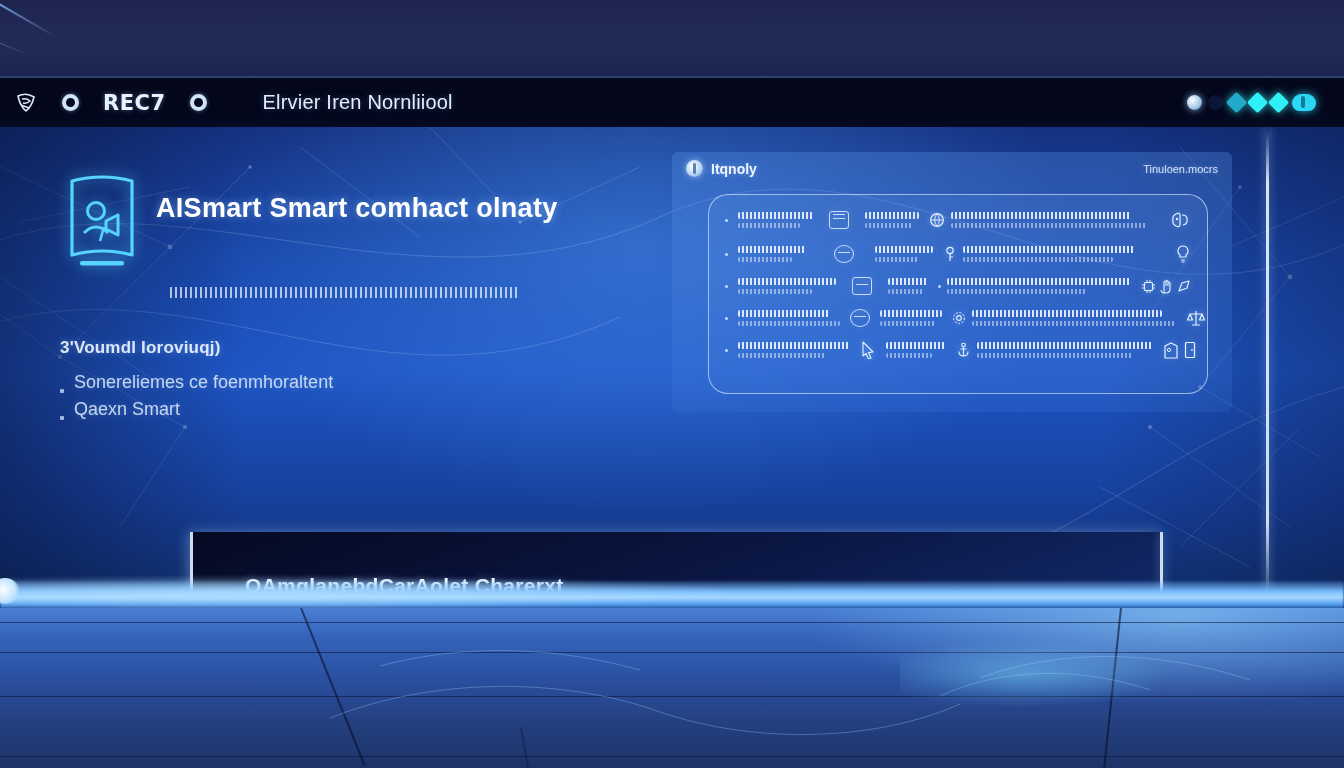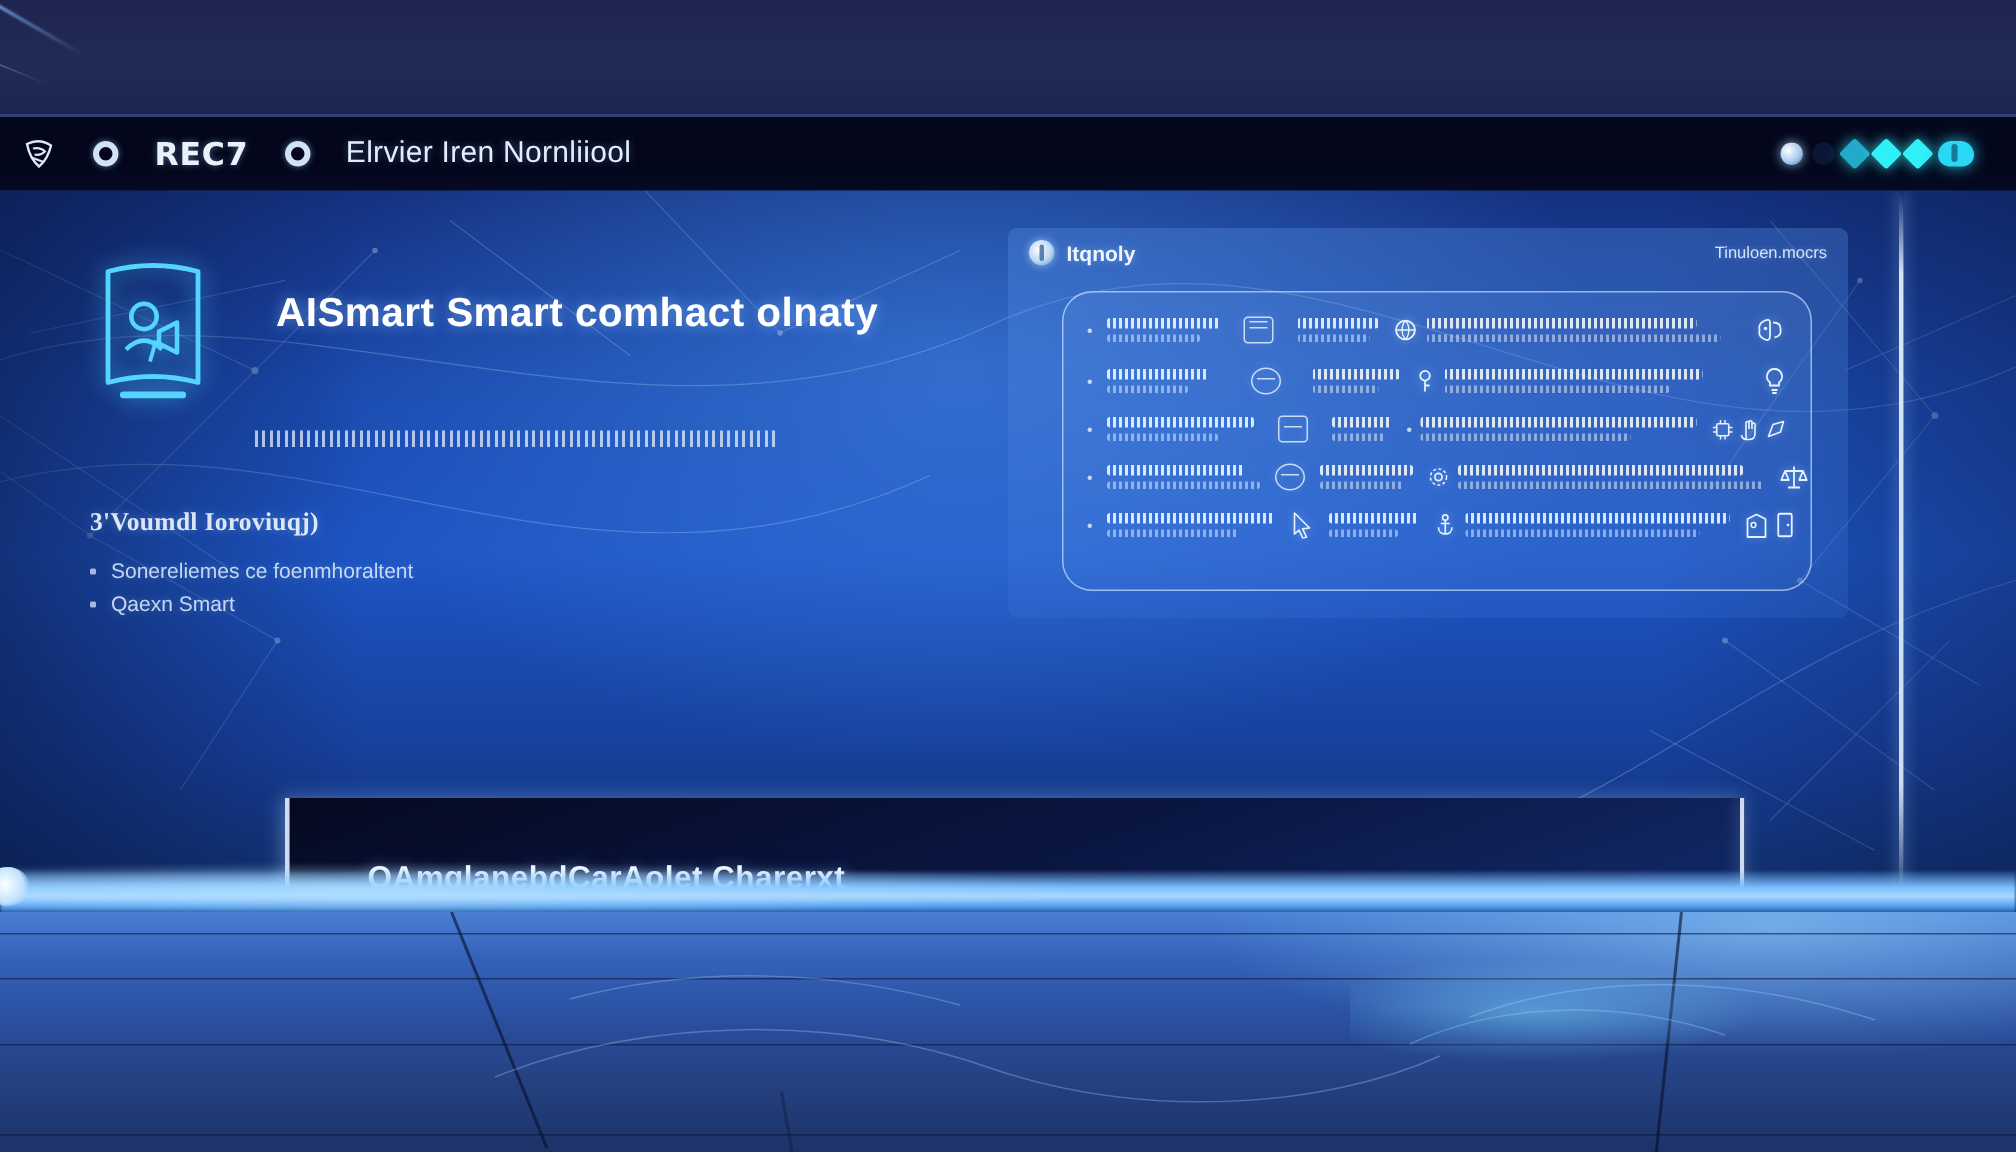--- a/index.html
+++ b/index.html
@@ -43,20 +43,21 @@
     box-shadow:0 0 4px rgba(170,210,255,.5);
   }
   .appbar-word{
     color:#e9f2fb; font-size:21px; font-weight:bold; letter-spacing:.5px;
     text-shadow:0 0 5px rgba(140,190,255,.45);
     font-family:"DejaVu Sans", sans-serif;
   }
   .appbar-title{
     color:#e4eef9; font-size:20px; letter-spacing:.2px;
     text-shadow:0 0 6px rgba(130,180,255,.4);
+    margin-left:32px;
   }
   .appbar-right{ margin-left:auto; display:flex; align-items:center; gap:6px; padding-right:14px;}
   .ind{ width:15px;height:15px; }
   .ind.dot{ border-radius:50%; background:radial-gradient(circle at 35% 35%,#ffffff,#9fc6e8 60%,#3a6fa8); box-shadow:0 0 7px rgba(160,210,255,.8);}
   .ind.dim{ border-radius:50%; background:#0b1636; }
   .ind.diamond{ background:#2ff0f7; transform:rotate(45deg); box-shadow:0 0 9px rgba(60,240,250,.85); border-radius:2px;}
   .ind.diamond.soft{ background:#29c6e8; opacity:.85;}
   .ind.blob{ width:24px;height:17px; background:#2ad8f5; border-radius:12px 12px 10px 10px;
              box-shadow:0 0 10px rgba(50,220,250,.8); position:relative; }
   .ind.blob::after{ content:""; position:absolute; left:9px; top:2px; width:4px; height:12px;
@@ -78,45 +79,45 @@
   .net{ position:absolute; inset:0; opacity:.45; }
   .net line{ stroke:#bcd7ff; stroke-width:.7; opacity:.55; }
   .net circle{ fill:#dbeaff; opacity:.75; }
 
   .vbar{ position:absolute; top:0; bottom:0; width:3px;
          background:linear-gradient(180deg,rgba(225,240,255,.0),rgba(225,240,255,.95) 12%,rgba(225,240,255,.9) 85%,rgba(225,240,255,.15));
          box-shadow:0 0 10px rgba(180,220,255,.55); }
 
   
   .hero{ position:absolute; left:60px; top:40px; width:600px; }
-  .hero-row{ display:flex; align-items:flex-start; gap:40px; }
+  .hero-row{ display:flex; align-items:flex-start; gap:12px; }
   .hero-icon{ width:84px; height:104px; flex:none; position:relative; top:4px; }
   .hero-icon svg{ display:block; filter:drop-shadow(0 0 7px rgba(80,200,255,.75)); }
   .hero-title{
     color:#ffffff; font-size:27px; font-weight:bold; letter-spacing:.3px;
     margin-top:26px; text-shadow:0 0 9px rgba(150,200,255,.55);
     white-space:nowrap;
   }
   .hero-sub{
     margin-top:16px; margin-left:110px;
     height:11px; width:350px;
     background:repeating-linear-gradient(90deg,
        rgba(235,244,255,.85) 0px, rgba(235,244,255,.85) 2px,
        rgba(235,244,255,0) 2px, rgba(235,244,255,0) 5px);
     filter:blur(.5px); opacity:.85;
     font-size:0;
   }
   .hero-list{ margin-top:40px; }
   .list-head{
     color:#e7f0fb; font-size:17px; font-weight:bold; letter-spacing:.2px;
-    text-shadow:0 0 7px rgba(140,190,255,.5); opacity:.95;font-family:Liberation Serif, serif;
+    text-shadow:0 0 7px rgba(140,190,255,.5); opacity:.95;
   }
   .list-item{
-    display:flex; align-items:flex-start; gap:10px;
-    color:#d8e6f8; font-size:14px; margin-top:14px; opacity:.9;
+    display:flex; align-items:flex-end; gap:10px;
+    color:#d8e6f8; font-size:18px; margin-top:14px; opacity:.9;
     text-shadow:0 0 6px rgba(120,170,240,.45);
   }
   .list-item.tight{ margin-top:6px; }
   .bullet{ width:4px;height:4px;background:#cfe2fa;border-radius:1px;margin-top:7px;flex:none;opacity:.85;}
 
   
   .rpanel{
     position:absolute; left:672px; top:25px; width:560px; height:260px;
     background:linear-gradient(180deg, rgba(92,150,236,.30), rgba(70,130,225,.16));
     border-radius:6px;

